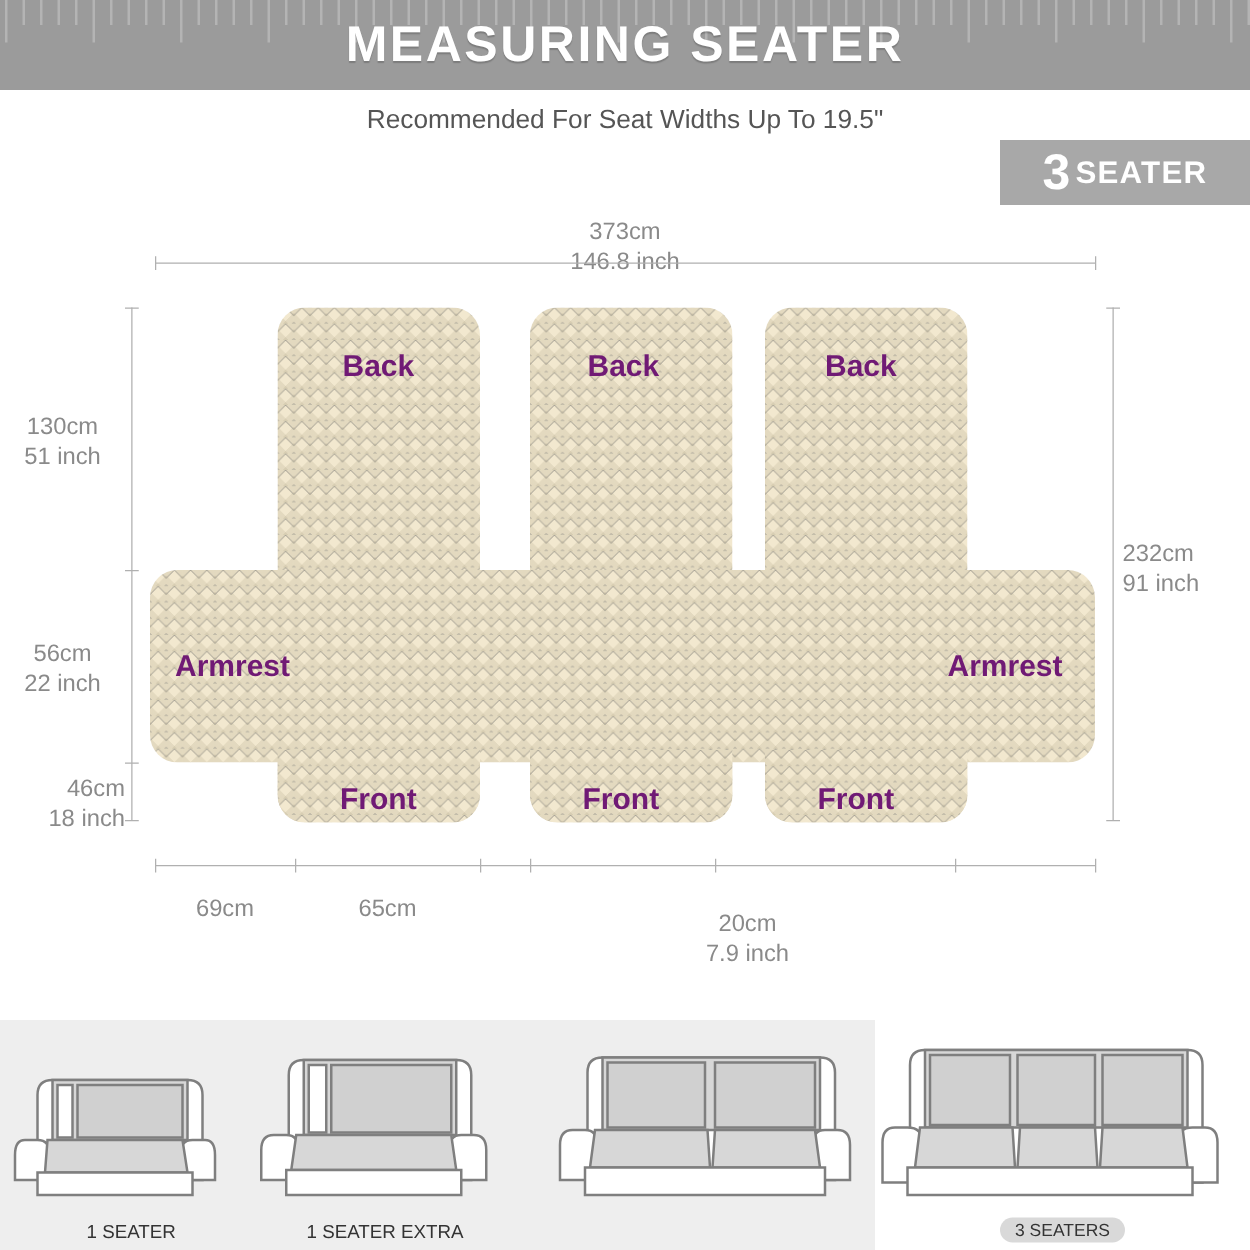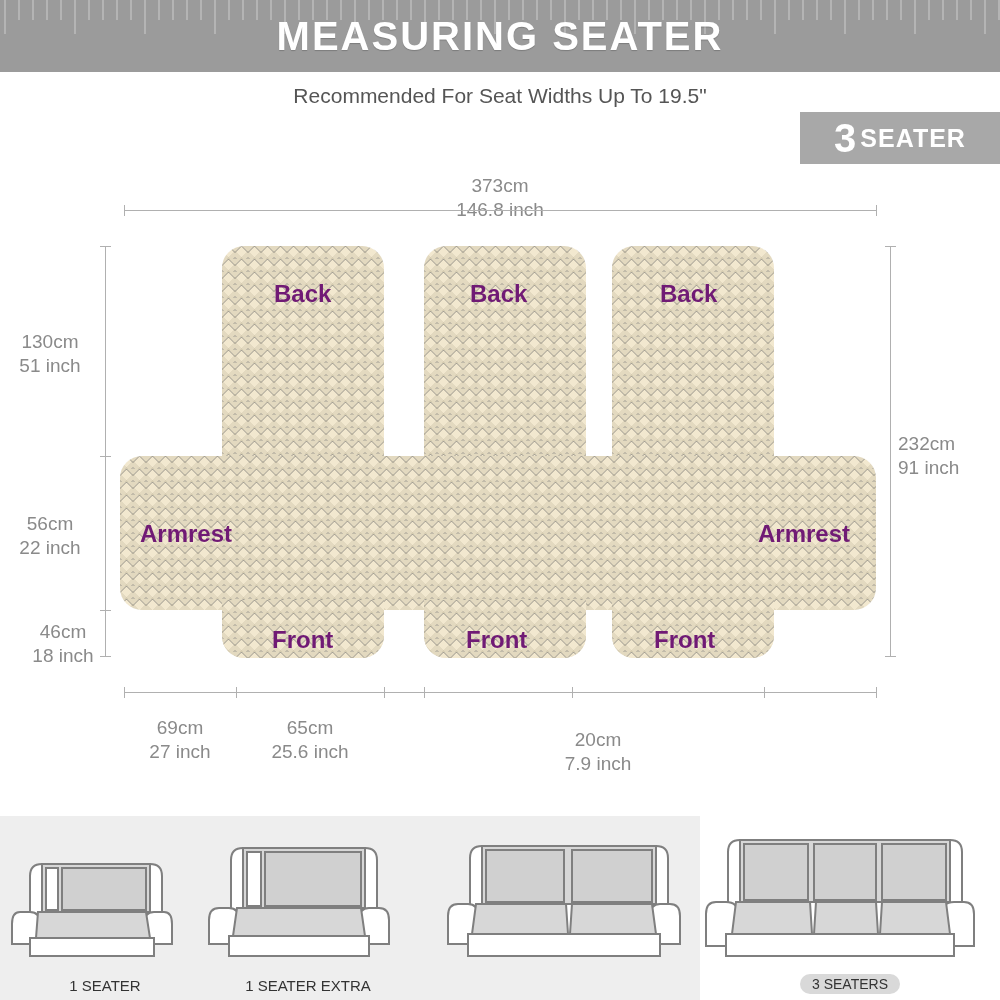--- a/index.html
+++ b/index.html
@@ -164,21 +164,21 @@
   <div class="cap cap-h" style="left:100px;top:496px;"></div>
 
   <div class="dim-label" style="left:0px;top:170px;width:100px;">
     <b>130cm</b>
     <b>51 inch</b>
   </div>
   <div class="dim-label" style="left:0px;top:352px;width:100px;">
     <b>56cm</b>
     <b>22 inch</b>
   </div>
-  <div class="dim-label" style="left:13px;top:460px;width:100px;">
+  <div class="dim-label" style="left:0px;top:460px;width:100px;text-align:right;">
     <b>46cm</b>
     <b>18 inch</b>
   </div>
 
   <div class="dimline v-line" style="left:890px;top:86px;width:1px;height:410px;"></div>
   <div class="cap cap-h" style="left:885px;top:86px;"></div>
   <div class="cap cap-h" style="left:885px;top:496px;"></div>
   <div class="dim-label" style="left:898px;top:272px;width:102px;text-align:left;">
     <b>232cm</b>
     <b>91 inch</b>
@@ -209,25 +209,23 @@
   <div class="cap cap-v" style="left:124px;top:527px;"></div>
   <div class="cap cap-v" style="left:236px;top:527px;"></div>
   <div class="cap cap-v" style="left:384px;top:527px;"></div>
   <div class="cap cap-v" style="left:424px;top:527px;"></div>
   <div class="cap cap-v" style="left:572px;top:527px;"></div>
   <div class="cap cap-v" style="left:764px;top:527px;"></div>
   <div class="cap cap-v" style="left:876px;top:527px;"></div>
 
   <div class="dim-label" style="left:80px;top:556px;width:200px;text-align:center;">
     <b>69cm</b>
-    <b>27 inch</b>
   </div>
   <div class="dim-label" style="left:210px;top:556px;width:200px;">
     <b>65cm</b>
-    <b>25.6 inch</b>
   </div>
   <div class="dim-label" style="left:498px;top:568px;width:200px;">
     <b>20cm</b>
     <b>7.9 inch</b>
   </div>
 </div>
 
 <div class="bottom">
   <div class="bottom-bg"></div>
   <div class="bottom-bg2"></div>

